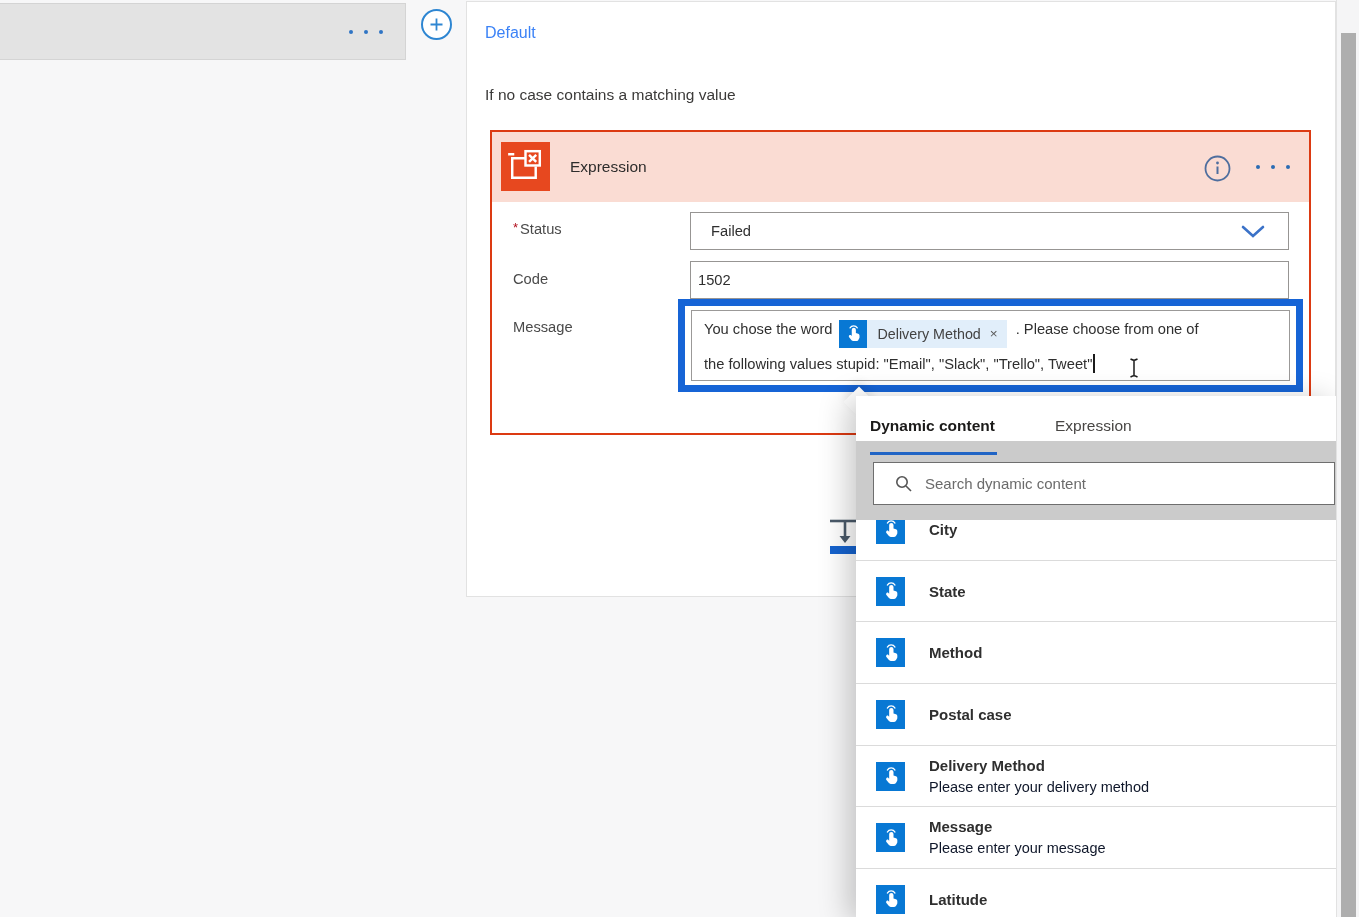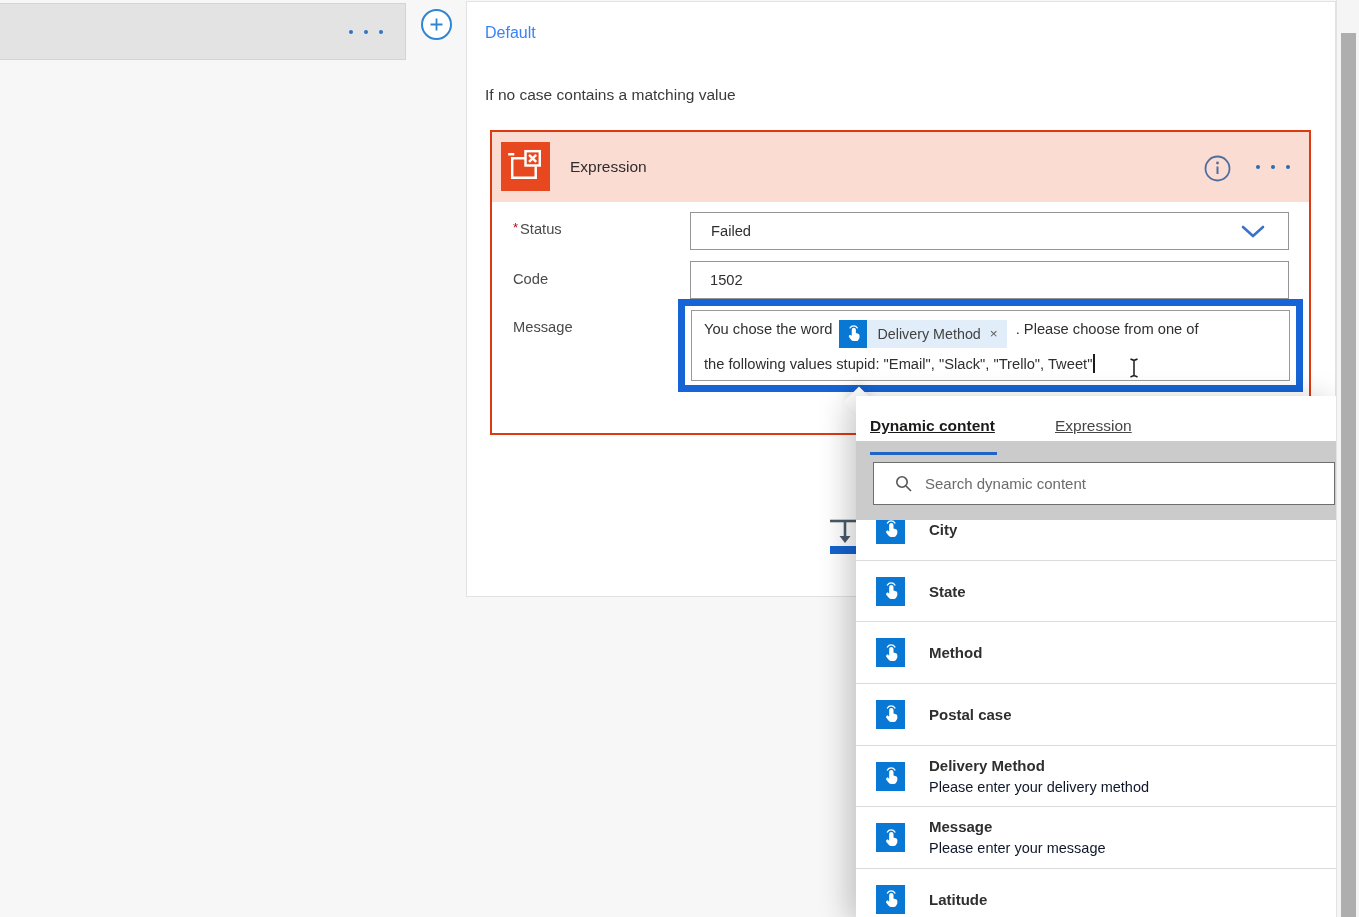--- a/index.html
+++ b/index.html
@@ -35,21 +35,21 @@
   .info-btn { position:absolute; left:712px; top:23px; width:27px; height:27px; cursor:pointer; }
   .term-menu { position:absolute; left:764px; top:0; height:70px; display:flex; align-items:center; cursor:pointer; }
   .term-menu .dots i { width:4px; height:4px; background:#2a6cb4; }
 
   .field-label { position:absolute; left:21px; font-size:14.7px; color:#4a4a4a; }
   .req { color:#b10e1c; margin-right:2px; font-size:13px; vertical-align:2px; }
   .fld-box { position:absolute; left:198px; width:599px; height:38px; background:#fff;
     border:1px solid #979593; font-size:14.7px; color:#2f2f2f; }
   .dropdown { display:flex; align-items:center; padding:16px 20px; cursor:pointer; }
   .dropdown .chev { position:absolute; right:22px; top:11px; }
-  .text-input { padding:0 19px; font-family:"Liberation Sans",sans-serif; outline:none; }
+  .text-input { padding:0 7px; font-family:"Liberation Sans",sans-serif; outline:none; }
   input.text-input { width:599px; }
 
   
   .focus-ring { position:absolute; left:186px; top:167px; width:625px; height:93px;
     background:#fff; border:7px solid #1664d6; }
   .msg-input { position:absolute; left:6px; top:4px; width:599px; height:71px;
     border:1px solid #9b9998; padding:2px 12px; font-size:14.7px; color:#2f2f2f; line-height:32px; cursor:text; }
   .token { display:inline-flex; align-items:stretch; height:28px; vertical-align:-9px; margin:0 9px 0 7px; cursor:pointer; }
   .token-icon { width:28px; height:28px; background:#0878d4; display:flex; align-items:center; justify-content:center; }
   .token-pill { background:#e1eefa; display:flex; align-items:center; padding:0 9px 0 10px; font-size:14.3px; color:#424242; }
@@ -59,21 +59,21 @@
 
   
   .flow-connector { position:absolute; left:827px; top:518px; z-index:5; }
 
   
   .beak { position:absolute; left:848px; top:391px; width:22px; height:22px; background:#fff;
     transform:rotate(45deg); box-shadow:-4px -4px 10px rgba(0,0,0,0.10); z-index:39; }
   .popup { position:absolute; left:856px; top:396px; width:480px; height:521px; background:#fff;
     box-shadow:-8px 4px 28px rgba(0,0,0,0.22); z-index:40; overflow:hidden; }
   .tabbar { position:absolute; left:0; top:0; right:0; height:45px; background:#fff; z-index:3; }
-  .tab { position:absolute; top:0; height:60px; display:flex; align-items:center; font-size:15.5px; cursor:pointer;text-decoration:underline; }
+  .tab { position:absolute; top:0; height:60px; display:flex; align-items:center; font-size:15.5px; cursor:pointer; }
   .tab-active { left:14px; font-weight:bold; color:#1b1a19; }
   .tab-active::after { content:""; position:absolute; left:0; right:-2px; bottom:1px; height:3px; background:#2064c5; }
   .tab-idle { left:199px; color:#484644; }
   .search-band { position:absolute; left:0; top:45px; right:0; height:79px; background:#cbcbcb; z-index:2; }
   .search-box { position:absolute; left:17px; top:21px; width:462px; height:43px; background:#fff;
     border:1px solid #6e6e6e; display:flex; align-items:center; }
   .search-box svg { margin-left:21px; }
   .search-input { flex:1; border:none; outline:none; font-size:15px; color:#ef4444;
     padding:0 10px 0 13px; font-family:"Liberation Sans",sans-serif; background:transparent; }
   .search-input::placeholder { color:#6b6b6b; opacity:1; }

